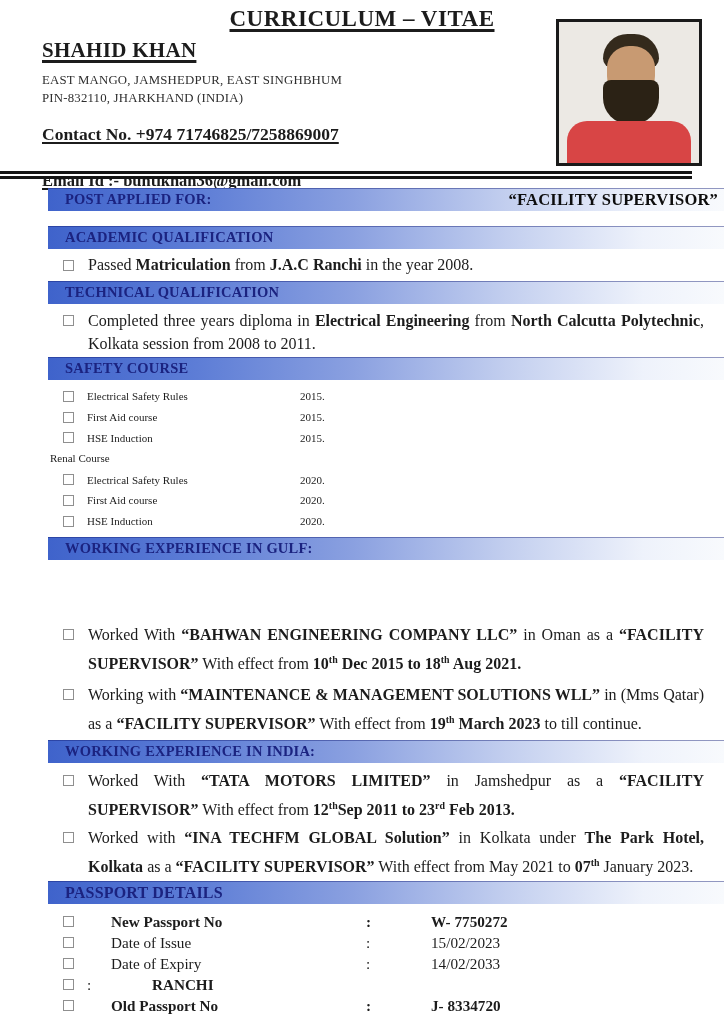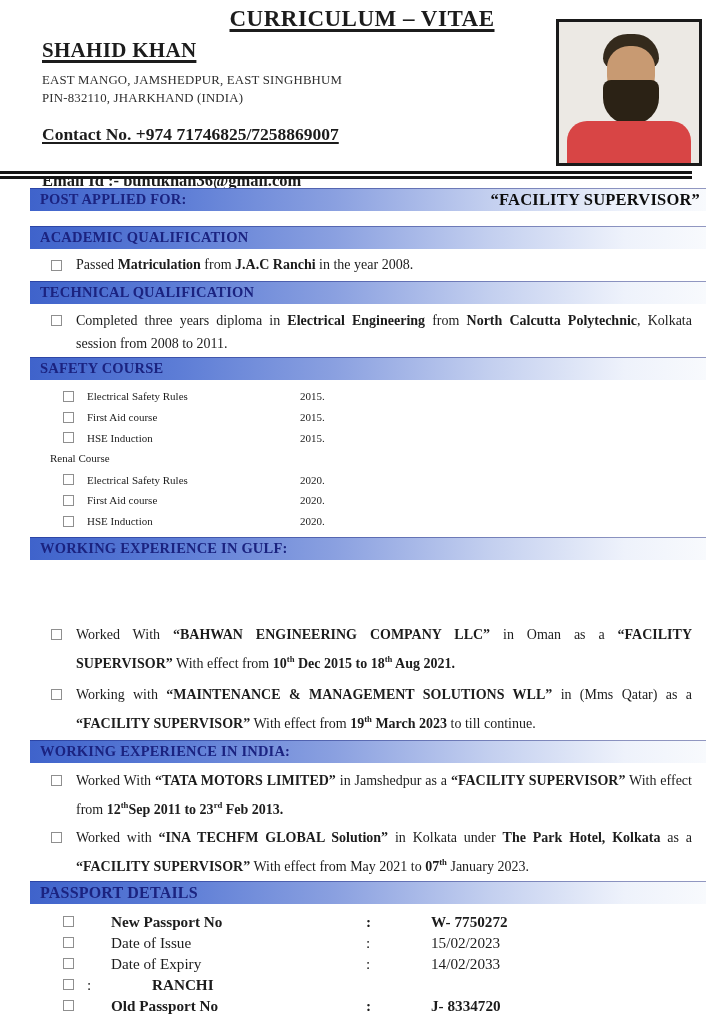--- a/index.html
+++ b/index.html
@@ -42,32 +42,32 @@
   .ph-face{ position:absolute; top:24px; left:48px; width:48px; height:48px;
     background:#c89a72; border-radius:22px 22px 18px 18px;}
   .ph-beard{ position:absolute; top:58px; left:44px; width:56px; height:44px;
     background:#2b2215; border-radius:8px 8px 26px 26px;}
   .ph-neck{ position:absolute; top:96px; left:62px; width:20px; height:14px; background:#c89a72;}
   .ph-shirt{ position:absolute; bottom:0; left:8px; width:124px; height:42px;
     background:#d84545; border-radius:20px 20px 0 0;}
 
   
   .band{
-    left:30px; width:676px; height:23px; box-sizing:border-box;
-    padding-left:10px; line-height:23px;
+    left:48px; width:676px; height:23px; box-sizing:border-box;
+    padding-left:17px; line-height:23px;
     font-size:14.5px; font-weight:bold; color:#1b2380; letter-spacing:0.2px;
     background:linear-gradient(90deg,#3f63cb 0%,#5d7dd6 22%,#8aa0e0 45%,#c3cfef 68%,#eef2fb 88%,#f8fafd 100%);
     box-shadow:inset 0 1px 0 rgba(20,30,120,0.45);
   }
   .band-row{ display:flex; justify-content:space-between; padding-right:6px;}
   .post-value{ color:#0d0d0d; font-size:16.5px; font-weight:bold;}
   .band-big{ font-size:16px;}
 
   
-  .item{ left:76px; width:616px; font-size:14px; line-height:22px;}
+  .item{ left:88px; width:616px; font-size:16px; line-height:22px;}
   .just{ text-align:justify;}
   .exp{ line-height:28.5px;}
   .cba{ position:absolute; left:-25px; top:6px; width:9px; height:9px;
     border:1.5px solid #8f8f8f; background:transparent;}
   .cba2{ top:8px;}
 
   
   .safety{ left:63px; top:386px; width:420px; font-size:11px;}
   .srow{ display:flex; align-items:center; height:20.8px;}
   .cbi{ flex:none; width:9px; height:9px; border:1.5px solid #8f8f8f; margin-right:13px;}

